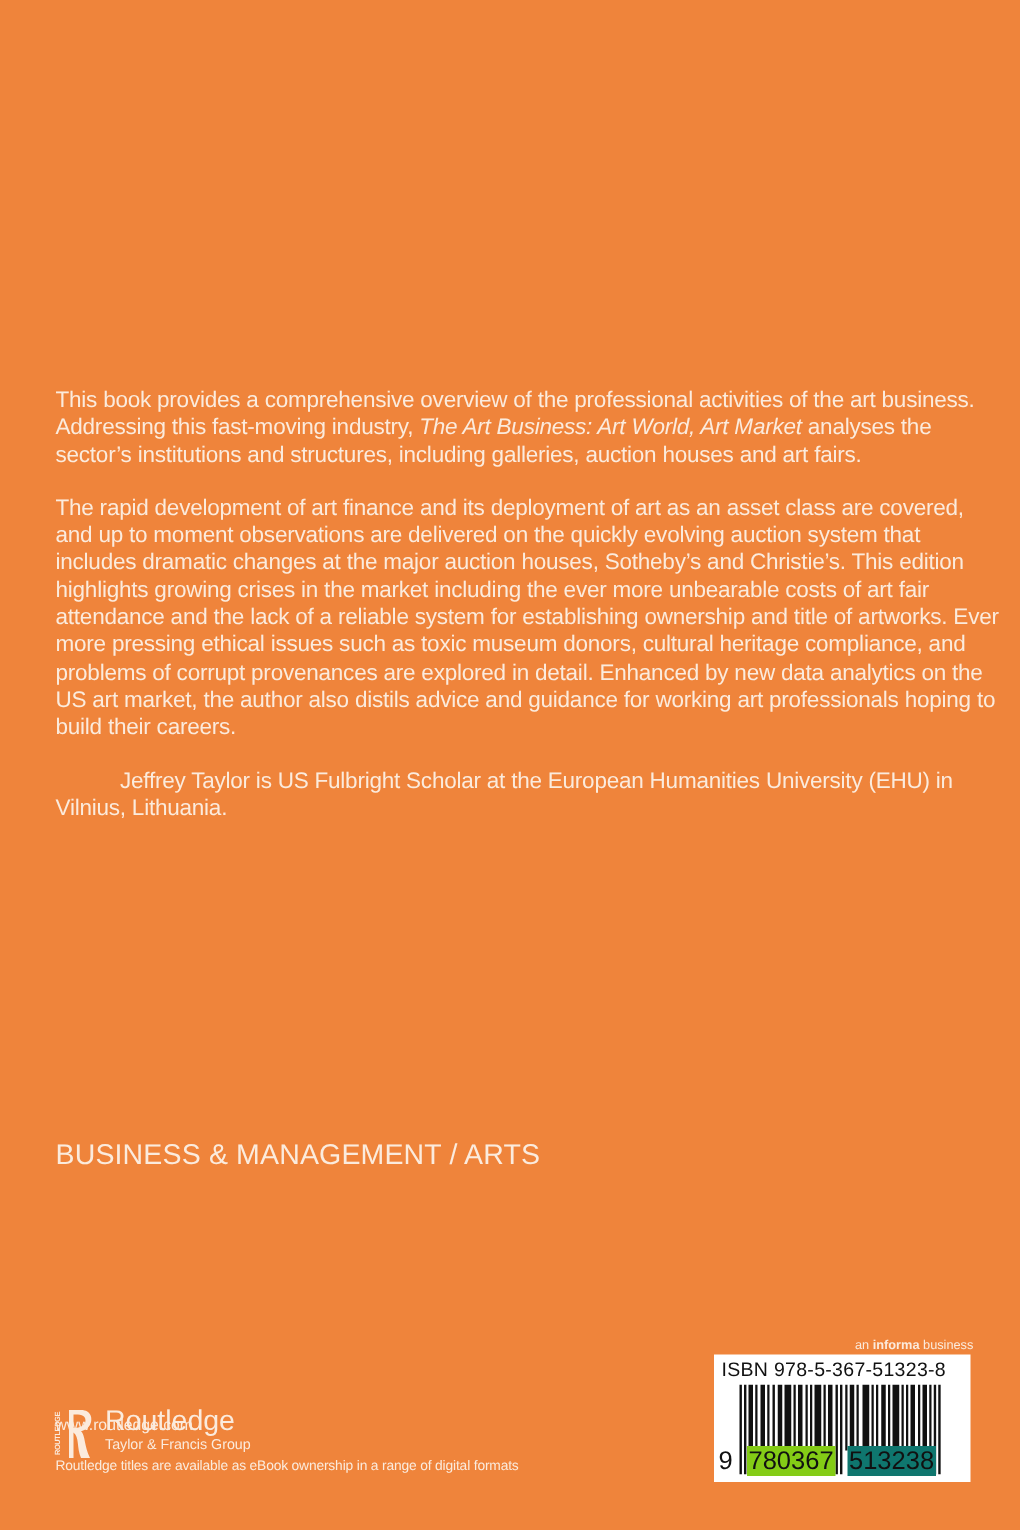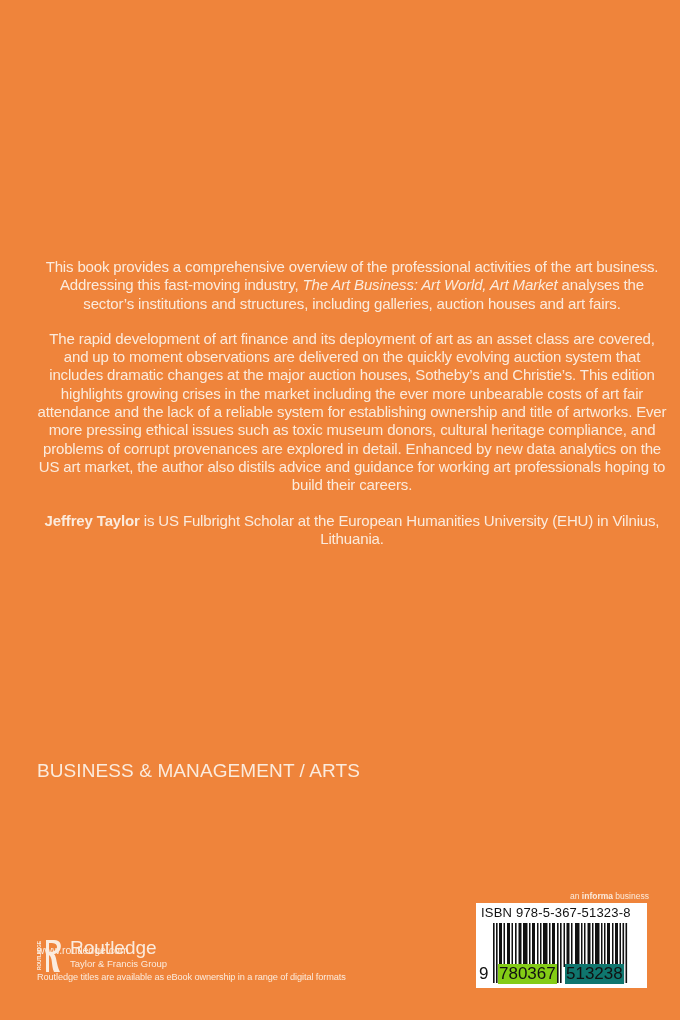--- a/index.html
+++ b/index.html
@@ -12,23 +12,23 @@
       color: #FBEBDD;
     }
     .blurb {
       position: absolute;
       left: 37px; top: 258px;
       width: 630px;
       font-size: 15px;
       line-height: 18.3px;
       letter-spacing: -0.15px;
     }
-    .blurb p { margin: 0 0 17px 0; text-align: center; }
+    .blurb p { margin: 0 0 17px 0; }
     .blurb em { font-style: italic; }
-    .blurb strong { font-weight: bold; }
+    .blurb strong { font-weight: normal; margin-left: 43px; }
     .subject {
       position: absolute;
       left: 37px; top: 760px;
       font-size: 19px;
       letter-spacing: 0.1px;
     }
     .logo {
       position: absolute;
       left: 36px; top: 938px;
       display: flex; 

